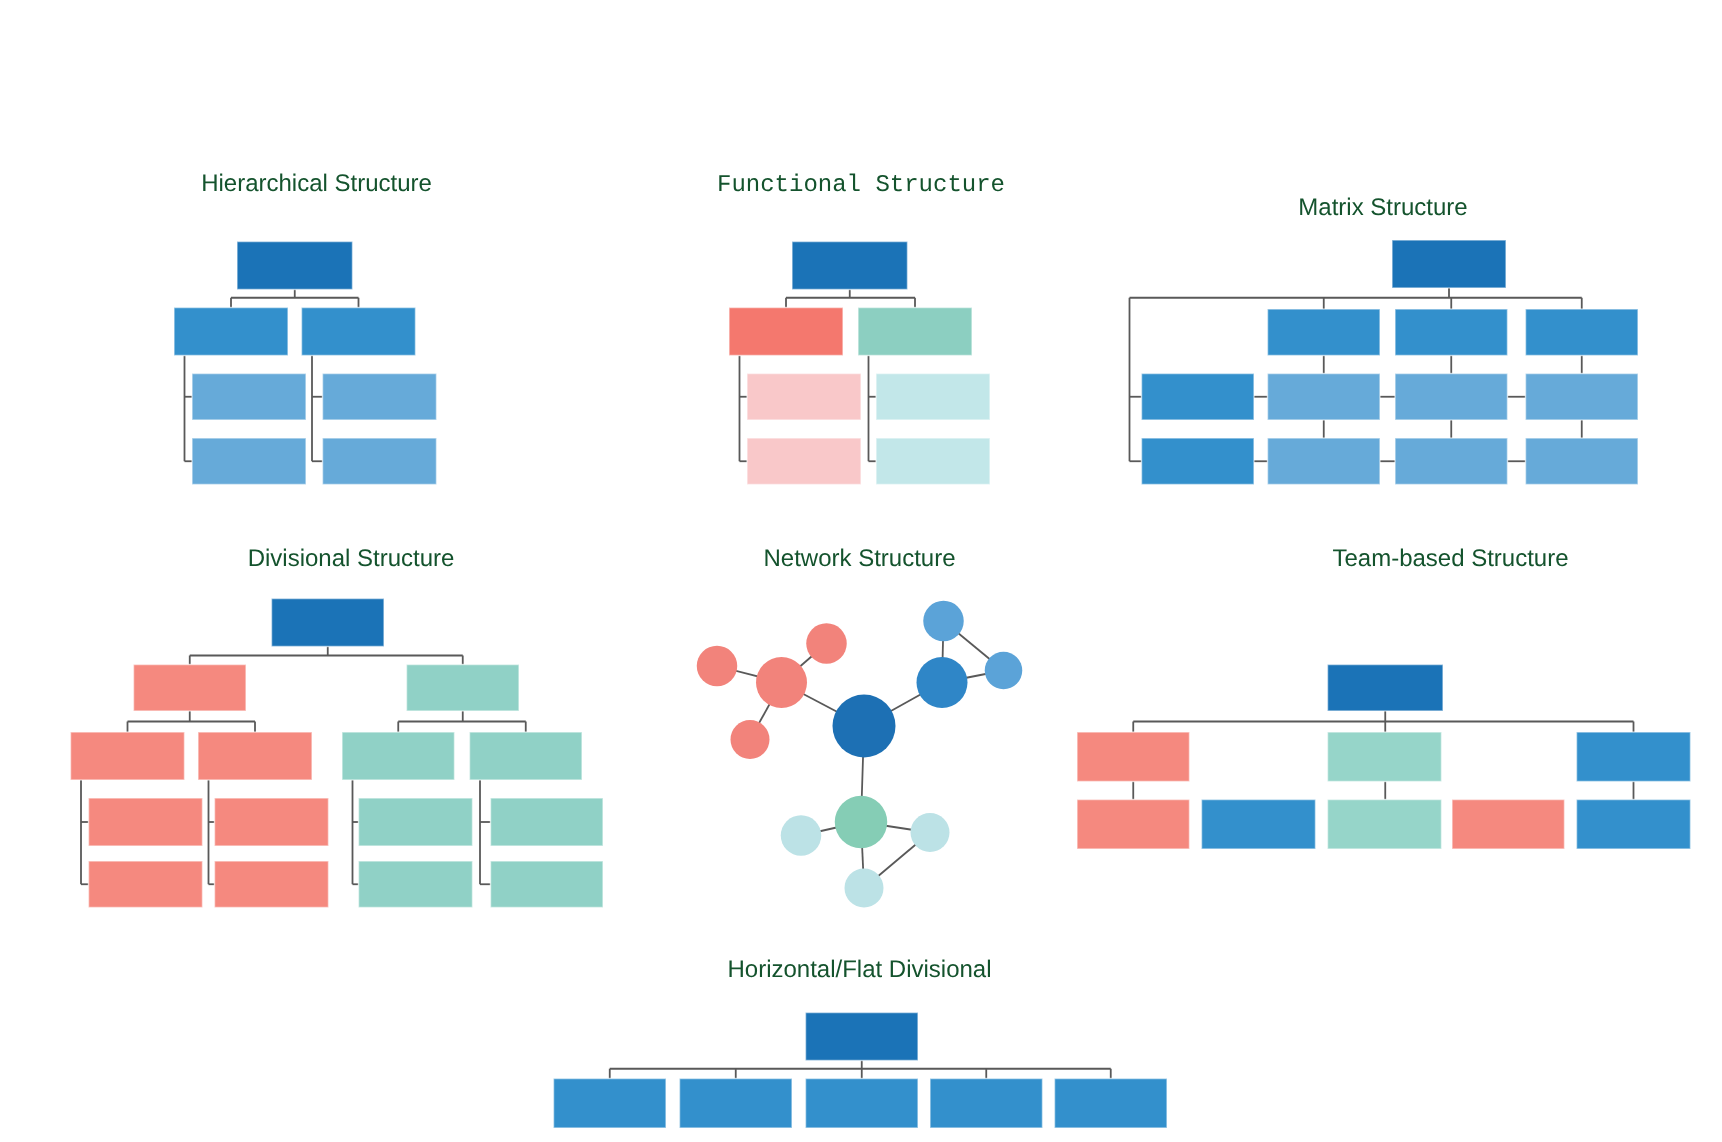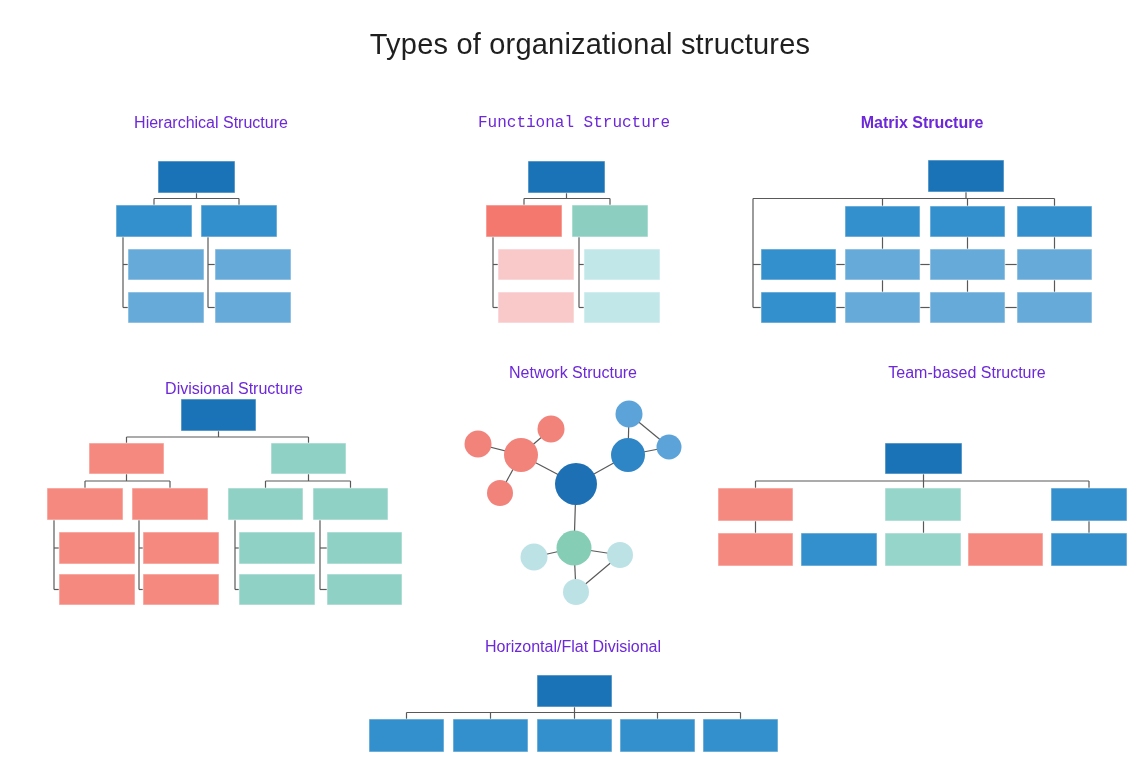--- a/index.html
+++ b/index.html
@@ -24,41 +24,40 @@
     font-weight: 400;
     color: #1f1f1f;
     white-space: nowrap;
     letter-spacing: 0.2px;
   }
   .sec-label {
     position: absolute;
     transform: translateX(-50%);
     font-size: 16px;
     font-weight: 400;
-    color: #6d28d9;
+    color: #14532d;
     white-space: nowrap;
   }
   #lab-hierarchical { left: 211px; top: 114px; }
   #lab-functional   { left: 574px; top: 114px; font-family: Liberation Mono, monospace; }
-  #lab-matrix       { left: 922px; top: 114px; font-weight: bold; }
-  #lab-divisional   { left: 234px; top: 364px; margin-top: 16px; }
+  #lab-matrix       { left: 922px; top: 130px; }
+  #lab-divisional   { left: 234px; top: 364px; }
   #lab-network      { left: 573px; top: 364px; text-align: right; }
   #lab-team         { left: 967px; top: 364px; }
   #lab-flat         { left: 573px; top: 638px; }
   svg.diagram {
     position: absolute;
     left: 0;
     top: 0;
   }
 </style>
 </head>
 <body>
 
 <div class="canvas">
-  <div class="page-title">Types of organizational structures</div>
 
   <div class="sec-label" id="lab-hierarchical">Hierarchical Structure</div>
   <div class="sec-label" id="lab-functional">Functional Structure</div>
   <div class="sec-label" id="lab-matrix">Matrix Structure</div>
   <div class="sec-label" id="lab-divisional">Divisional Structure</div>
   <div class="sec-label" id="lab-network">Network Structure</div>
   <div class="sec-label" id="lab-team">Team-based Structure</div>
   <div class="sec-label" id="lab-flat">Horizontal/Flat Divisional</div>
 
   <svg class="diagram" width="1148" height="761" viewBox="0 0 1148 761" xmlns="http://www.w3.org/2000/svg">

